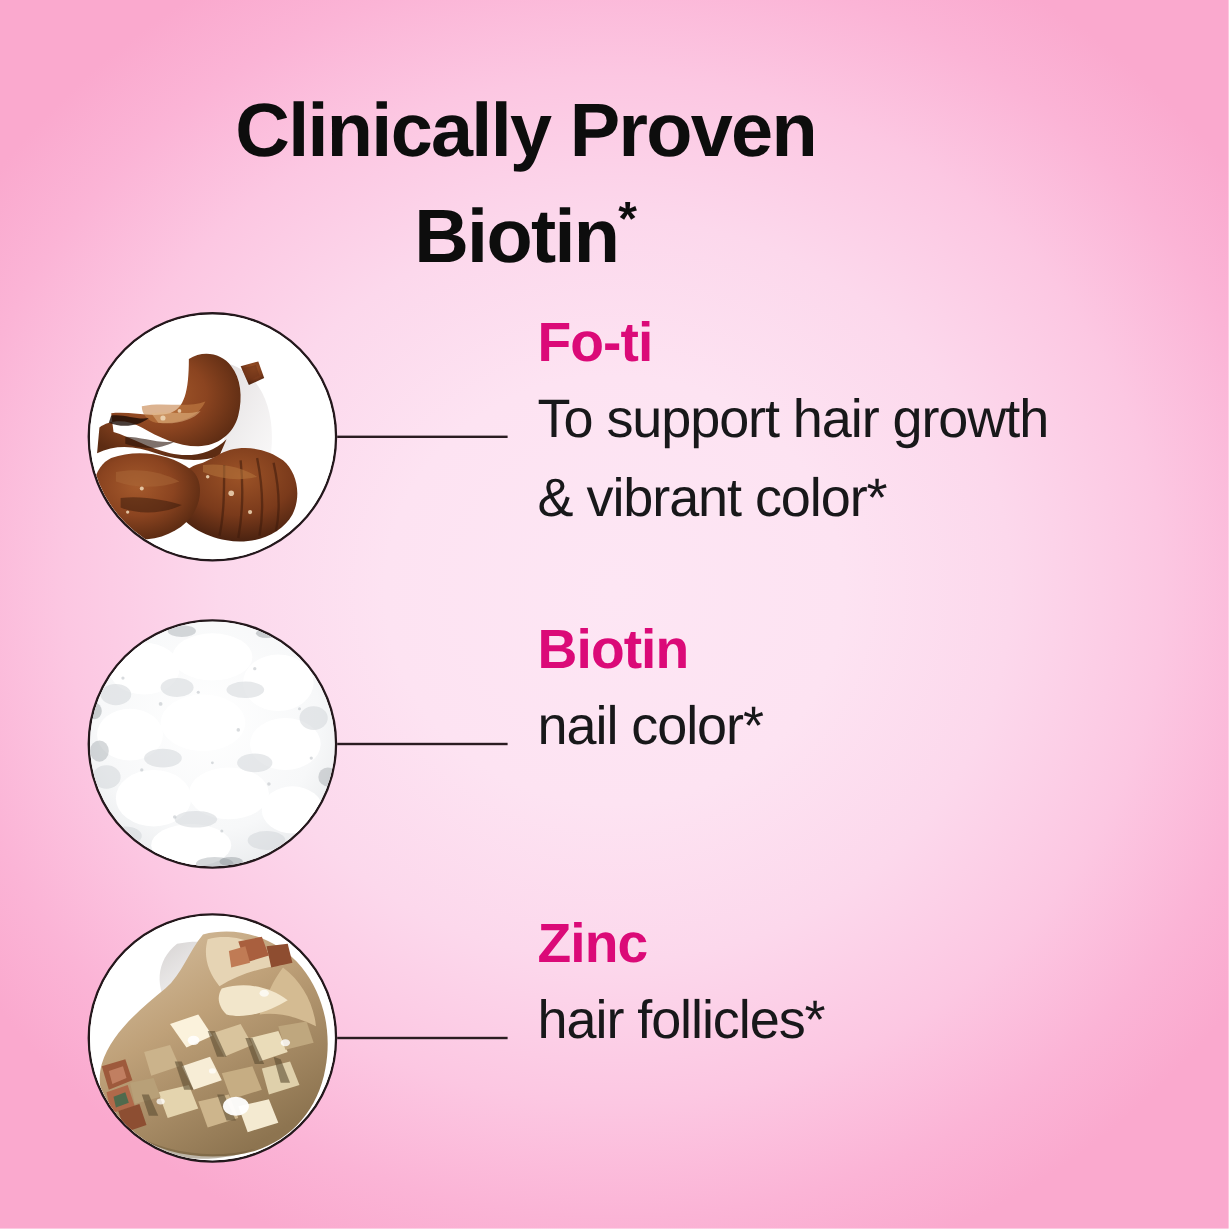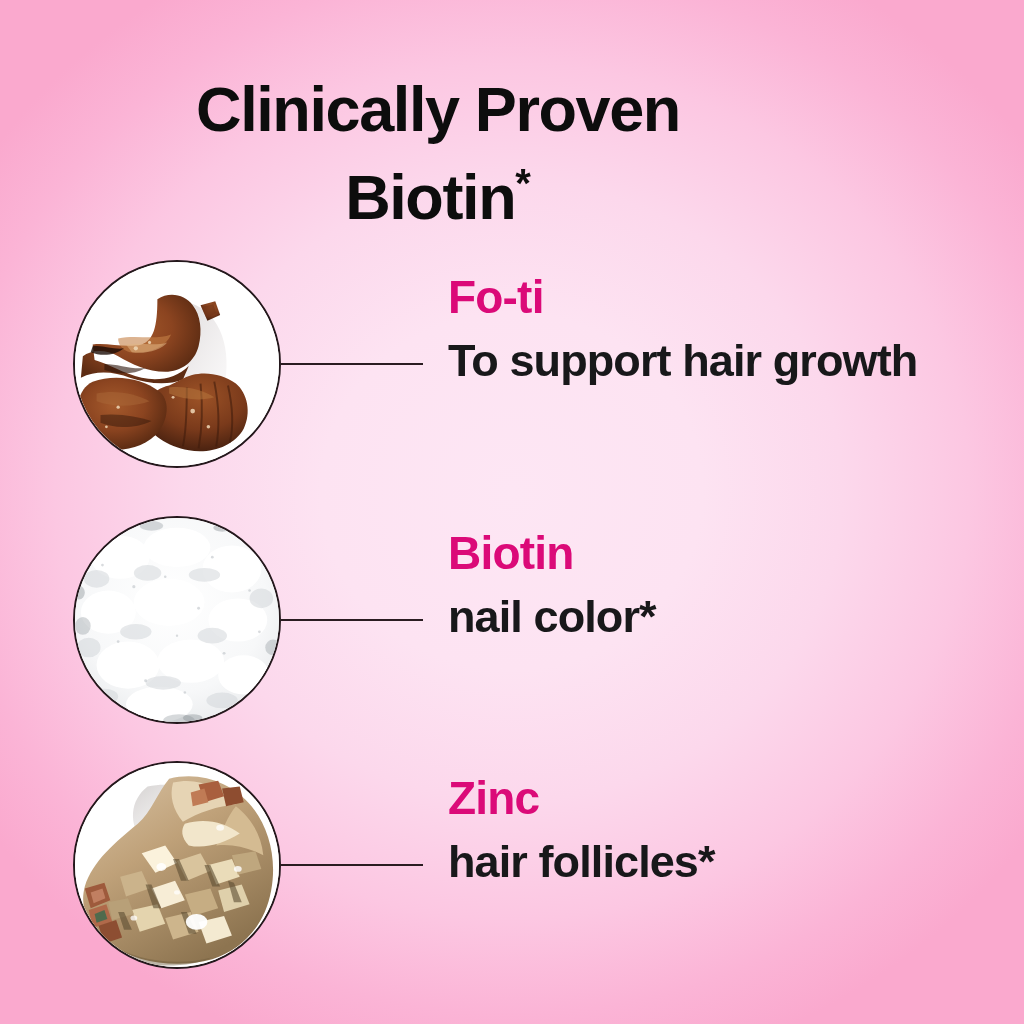--- a/index.html
+++ b/index.html
@@ -94,26 +94,26 @@
     left: 448px;
     top: 0;
     width: 540px;
   }
   .ing-name {
     font-size: 46px;
     line-height: 50px;
     font-weight: bold;
     letter-spacing: -0.8px;
     color: #db0a78;
-    margin: 12px 0 6px 0;
+    margin: 0 0 6px 0;
   }
   .ing-desc {
     font-size: 45px;
     line-height: 66px;
-    font-weight: bold;
+    font-weight: normal;
     letter-spacing: -0.9px;
     color: #18181a;
     margin: 0;
   }
   .ing-desc .dline { display: block; white-space: nowrap; }
 </style>
 </head>
 <body>
 
 <div id="infographic">
@@ -182,20 +182,21 @@
         </g>
       </svg>
     </div>
 
     <div class="connector"></div>
 
     <div class="text-col">
       <p class="ing-name">Fo-ti</p>
       <p class="ing-desc">
         <span class="dline">To support hair growth</span>
+        <span class="dline">&amp; vibrant color*</span>
       </p>
     </div>
   </div>
 
   <div class="row" id="row-1">
 
     <div class="circle">
       <svg viewBox="0 0 208 208" preserveAspectRatio="xMidYMid slice">
         <defs>
           <radialGradient id="bt-g" cx="48%" cy="40%" r="70%">

